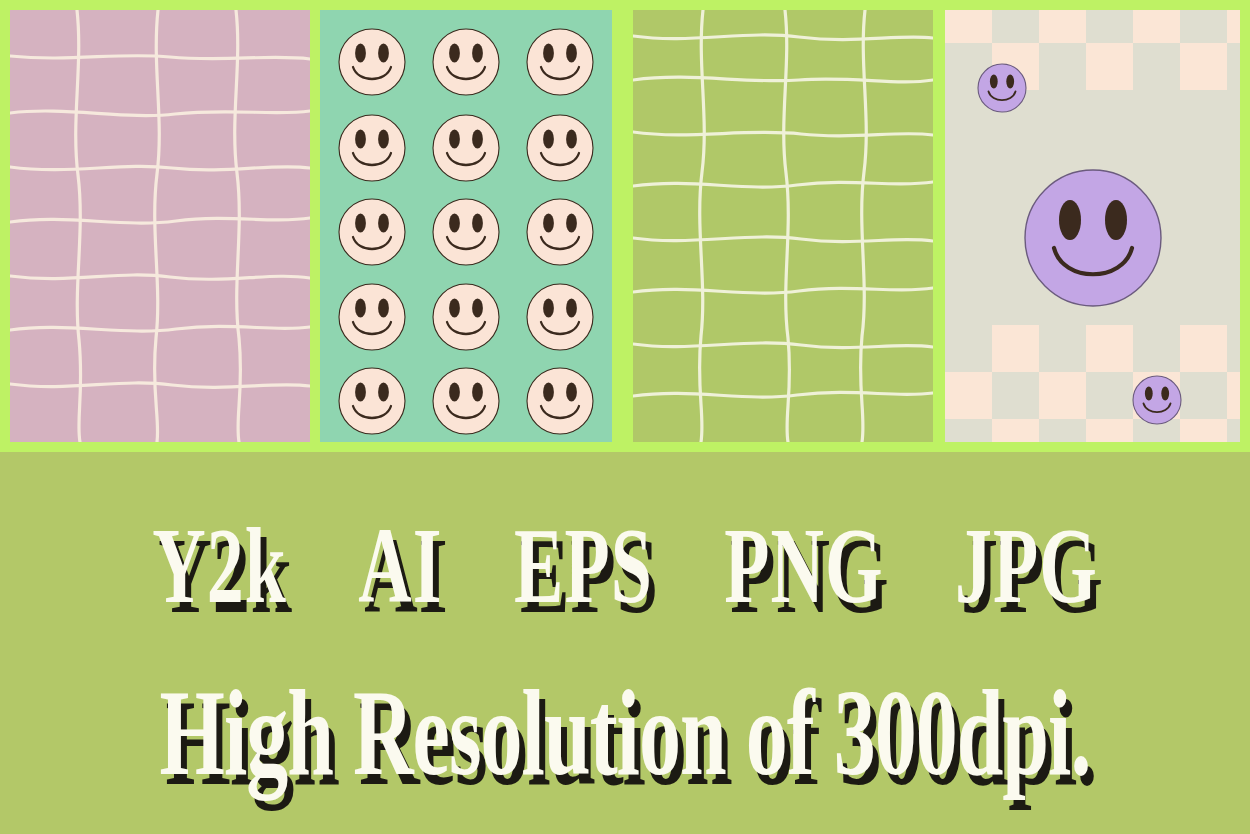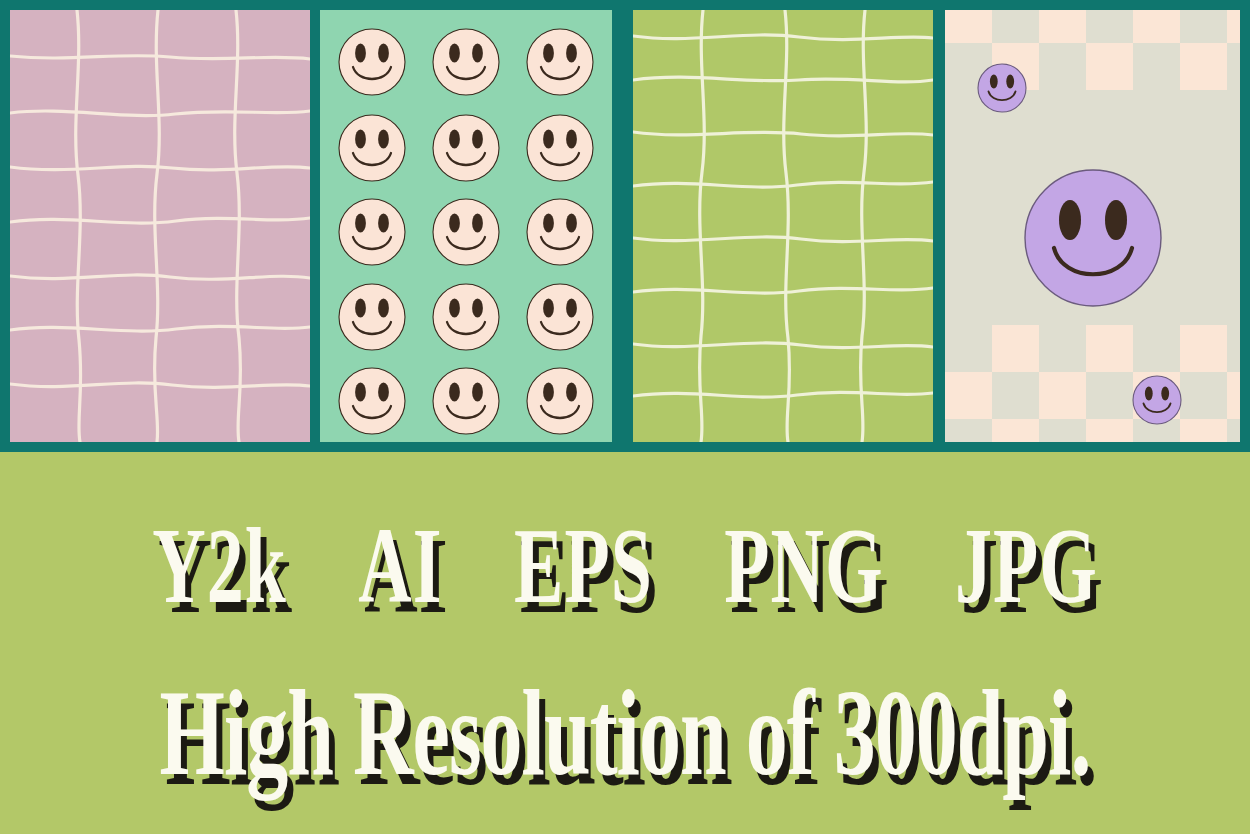--- a/index.html
+++ b/index.html
@@ -11,21 +11,21 @@
     width: 1250px;
     height: 834px;
     overflow: hidden;
     font-family: "Liberation Serif", serif;
   }
 
   #stage {
     position: relative;
     width: 1250px;
     height: 834px;
-    background: #0f766e;
+    background: #bef264;
   }
 
   
   .panel {
     position: absolute;
     top: 10px;
     height: 432px;
     overflow: hidden;
   }
   #panel-pink-grid  { left: 10px;   width: 300px; }

